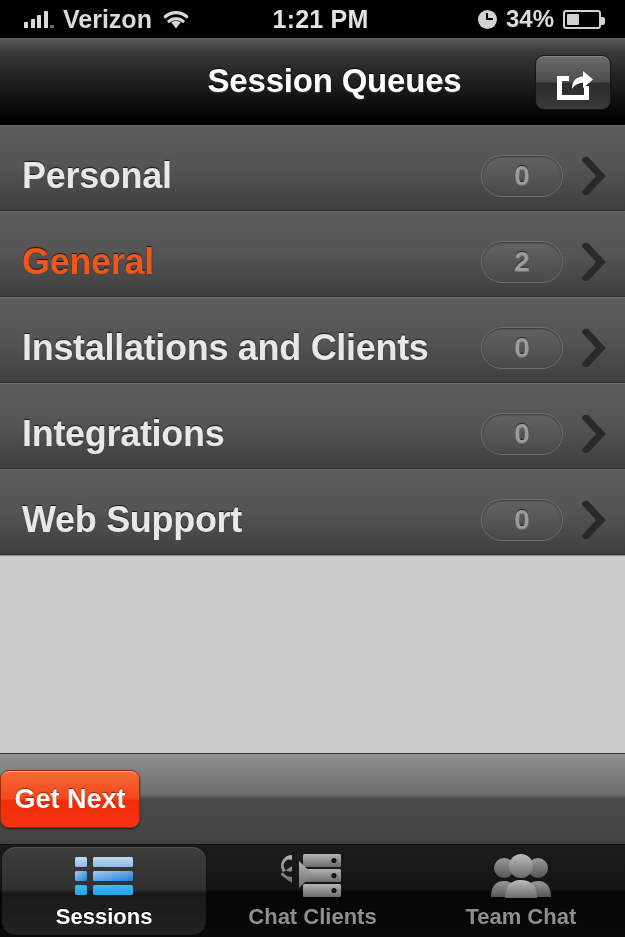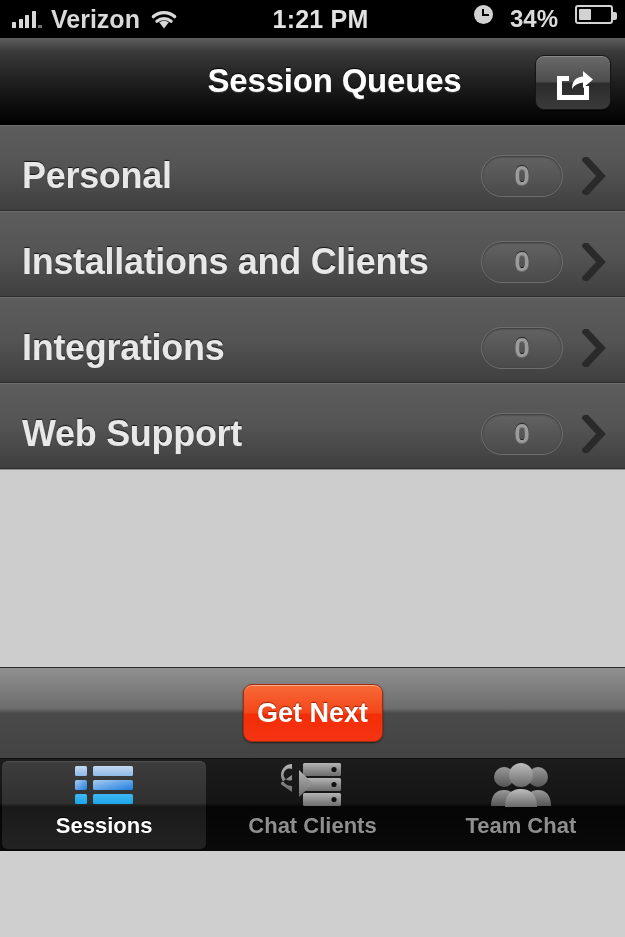--- a/index.html
+++ b/index.html
@@ -9,26 +9,26 @@
     font-family:"Liberation Sans", sans-serif;
     -webkit-font-smoothing:antialiased;
     overflow:hidden;
   }
   .phone { position:relative; width:625px; height:937px; background:#cfcfcf; overflow:hidden; }
 
   
   .statusbar{
     position:relative; height:38px; width:100%;
     background:#000; display:flex; align-items:center;
-    padding:0 12px; color:#d8d8d8;
+    padding:0 24px; color:#d8d8d8;
   }
   .sb-left{ display:flex; align-items:center; gap:9px; flex:0 0 auto; }
   .sb-center{ position:absolute; left:16px; right:0; text-align:center;
               font-size:25px; font-weight:bold; letter-spacing:.2px; color:#e2e2e2; }
-  .sb-right{ margin-left:auto; display:flex; align-items:flex-start; gap:17px; z-index:2; }
+  .sb-right{ margin-left:auto; display:flex; align-items:center; gap:9px; z-index:2; }
   .carrier{ font-size:25px; font-weight:bold; color:#d9d9d9; letter-spacing:0px; }
   .bars{ display:flex; align-items:flex-end; gap:2.5px; height:17px; }
   .bars i{ display:block; width:4px; background:#d9d9d9; border-radius:.5px; }
   .bars i:nth-child(1){ height:6px; }
   .bars i:nth-child(2){ height:9px; }
   .bars i:nth-child(3){ height:13px; }
   .bars i:nth-child(4){ height:17px; }
   .bars i:nth-child(5){ height:3px; background:#6d6d6d; }
   .pct{ font-size:24px; font-weight:bold; color:#dcdcdc; }
   .battery{ position:relative; width:38px; height:19px; border:2px solid #d2d2d2;
@@ -99,43 +99,43 @@
 
   
   .filler{ background:#cdcdcd; width:100%; }
 
   
   .toolbar{
     position:relative; height:92px; width:100%;
     background:linear-gradient(to bottom,#909090 0%,#6d6d6d 45%,#4a4a4a 50%,#434343 100%);
     border-top:1px solid #2a2a2a;
     border-bottom:1px solid #101010;
-    display:flex; align-items:center; justify-content:center;
+    display:flex; align-items:center; justify-content:flex-start;
   }
   .get-next{
     width:140px; height:58px; border-radius:9px;
     background:linear-gradient(to bottom,#f76a36 0%,#f4461a 50%,#f32d07 52%,#f53413 100%);
     border:1px solid #9e2c0d;
     box-shadow:inset 0 1px 0 rgba(255,255,255,.45), 0 1px 2px rgba(0,0,0,.55);
     display:flex; align-items:center; justify-content:center;
   }
   .get-next span{
     font-size:27px; font-weight:bold; color:#fff;
     text-shadow:0 -1px 1px rgba(130,30,0,.85);
   }
 
   
   .tabbar{
     position:relative; height:92px; width:100%; display:flex;
     background:linear-gradient(to bottom,#1c1c1c 0%,#141414 48%,#050505 52%,#0a0a0a 100%);
   }
   .tab{
     flex:1 1 0; display:flex; flex-direction:column;
-    align-items:center; justify-content:flex-start; gap:4px;
-    border-radius:6px; margin:2px;
+    align-items:center; justify-content:center; gap:4px;
+    border-radius:14px; margin:2px;
   }
   .tab.selected{
     background:linear-gradient(to bottom,#3d3d3d 0%,#303030 48%,#191919 52%,#232323 100%);
     box-shadow:inset 0 1px 0 rgba(255,255,255,.10);
   }
   .tab-icon{ height:48px; display:flex; align-items:center; justify-content:center; }
   .tab-label{
     font-size:22px; font-weight:bold; color:#8f8f8f;
     text-shadow:0 -1px 0 #000;
   }
@@ -191,20 +191,31 @@
       <div class="badge">
         <span>0</span>
       </div>
       <div class="chev">
         <svg width="24" height="38" viewBox="0 0 24 38">
             <path d="M4 3 L19 19 L4 35" stroke="#2a2a2a" stroke-width="7" fill="none" stroke-linecap="square" stroke-linejoin="miter"></path>
           </svg>
       </div>
     </div>
 
+    <div class="row active">
+      <div class="row-label">General</div>
+      <div class="badge">
+        <span>2</span>
+      </div>
+      <div class="chev">
+        <svg width="24" height="38" viewBox="0 0 24 38">
+            <path d="M4 3 L19 19 L4 35" stroke="#2a2a2a" stroke-width="7" fill="none" stroke-linecap="square" stroke-linejoin="miter"></path>
+          </svg>
+      </div>
+    </div>
 
     <div class="row">
       <div class="row-label">Installations and Clients</div>
       <div class="badge">
         <span>0</span>
       </div>
       <div class="chev">
         <svg width="24" height="38" viewBox="0 0 24 38">
             <path d="M4 3 L19 19 L4 35" stroke="#2a2a2a" stroke-width="7" fill="none" stroke-linecap="square" stroke-linejoin="miter"></path>
           </svg>

